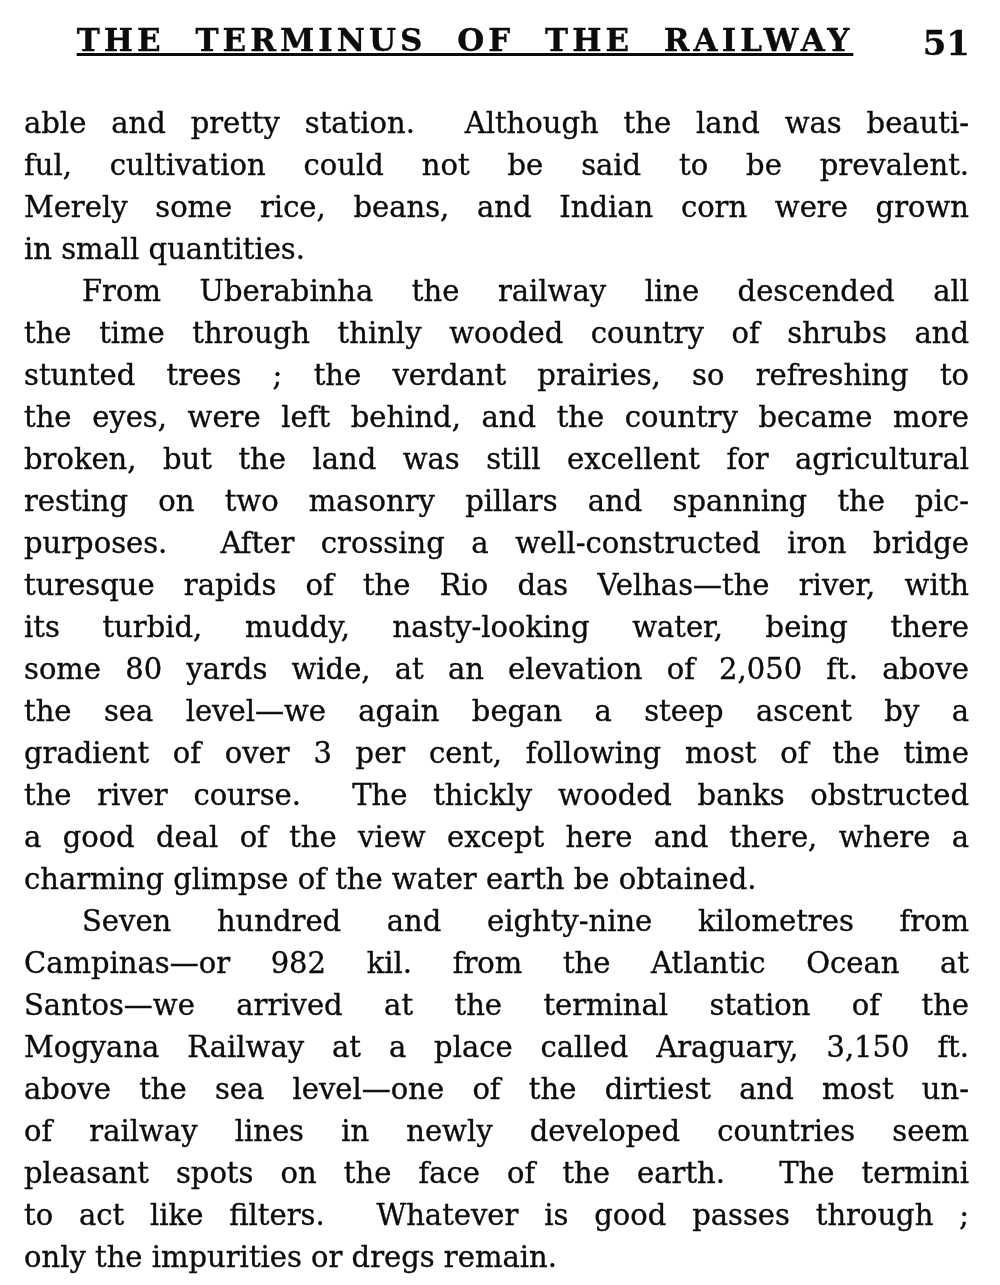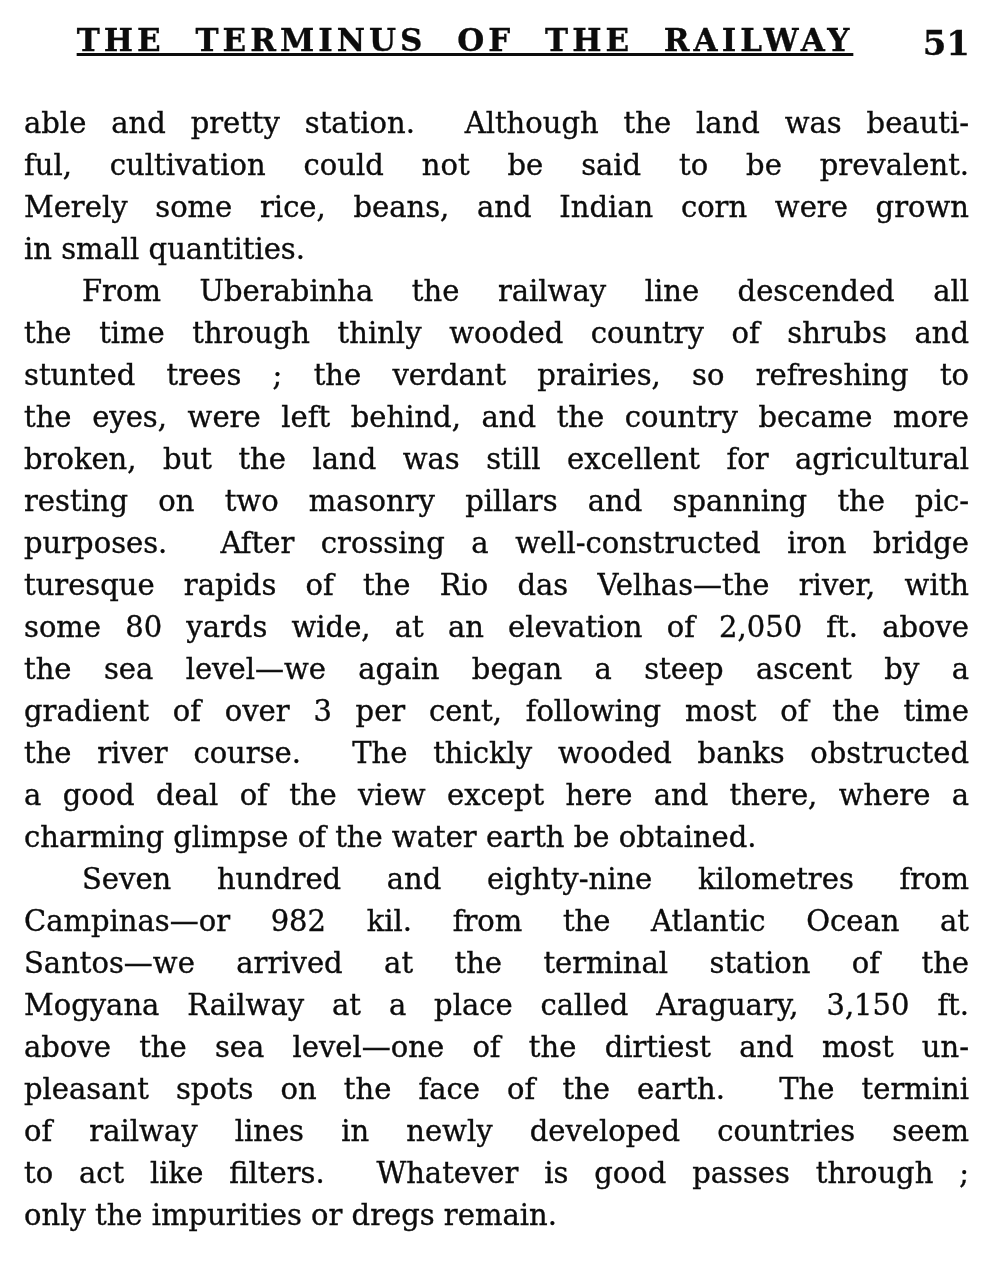--- a/index.html
+++ b/index.html
@@ -89,32 +89,33 @@
       </div>
       <div class="paragraph">
         <div class="line indent-first">From Uberabinha the railway line descended all</div>
         <div class="line">the time through thinly wooded country of shrubs and</div>
         <div class="line">stunted trees&nbsp;; the verdant prairies, so refreshing to</div>
         <div class="line">the eyes, were left behind, and the country became more</div>
         <div class="line">broken, but the land was still excellent for agricultural</div>
         <div class="line">resting on two masonry pillars and spanning the pic-</div>
         <div class="line">purposes.&nbsp; After crossing a well-constructed iron bridge</div>
         <div class="line">turesque rapids of the Rio das Velhas—the river, with</div>
+        <div class="line">its turbid, muddy, nasty-looking water, being there</div>
         <div class="line">some 80 yards wide, at an elevation of 2,050 ft. above</div>
         <div class="line">the sea level—we again began a steep ascent by a</div>
         <div class="line">gradient of over 3 per cent, following most of the time</div>
         <div class="line">the river course.&nbsp; The thickly wooded banks obstructed</div>
         <div class="line">a good deal of the view except here and there, where a</div>
         <div class="line last-line">charming glimpse of the water earth be obtained.</div>
       </div>
       <div class="paragraph">
         <div class="line indent-first">Seven hundred and eighty-nine kilometres from</div>
         <div class="line">Campinas—or 982 kil. from the Atlantic Ocean at</div>
         <div class="line">Santos—we arrived at the terminal station of the</div>
         <div class="line">Mogyana Railway at a place called Araguary, 3,150 ft.</div>
         <div class="line">above the sea level—one of the dirtiest and most un-</div>
+        <div class="line">of railway lines in newly developed countries seem</div>
         <div class="line">pleasant spots on the face of the earth.&nbsp; The termini</div>
-        <div class="line">of railway lines in newly developed countries seem</div>
         <div class="line">to act like filters.&nbsp; Whatever is good passes through&nbsp;;</div>
         <div class="line last-line">only the impurities or dregs remain.</div>
       </div>
     </div>
 </div>
 
 </body></html>

